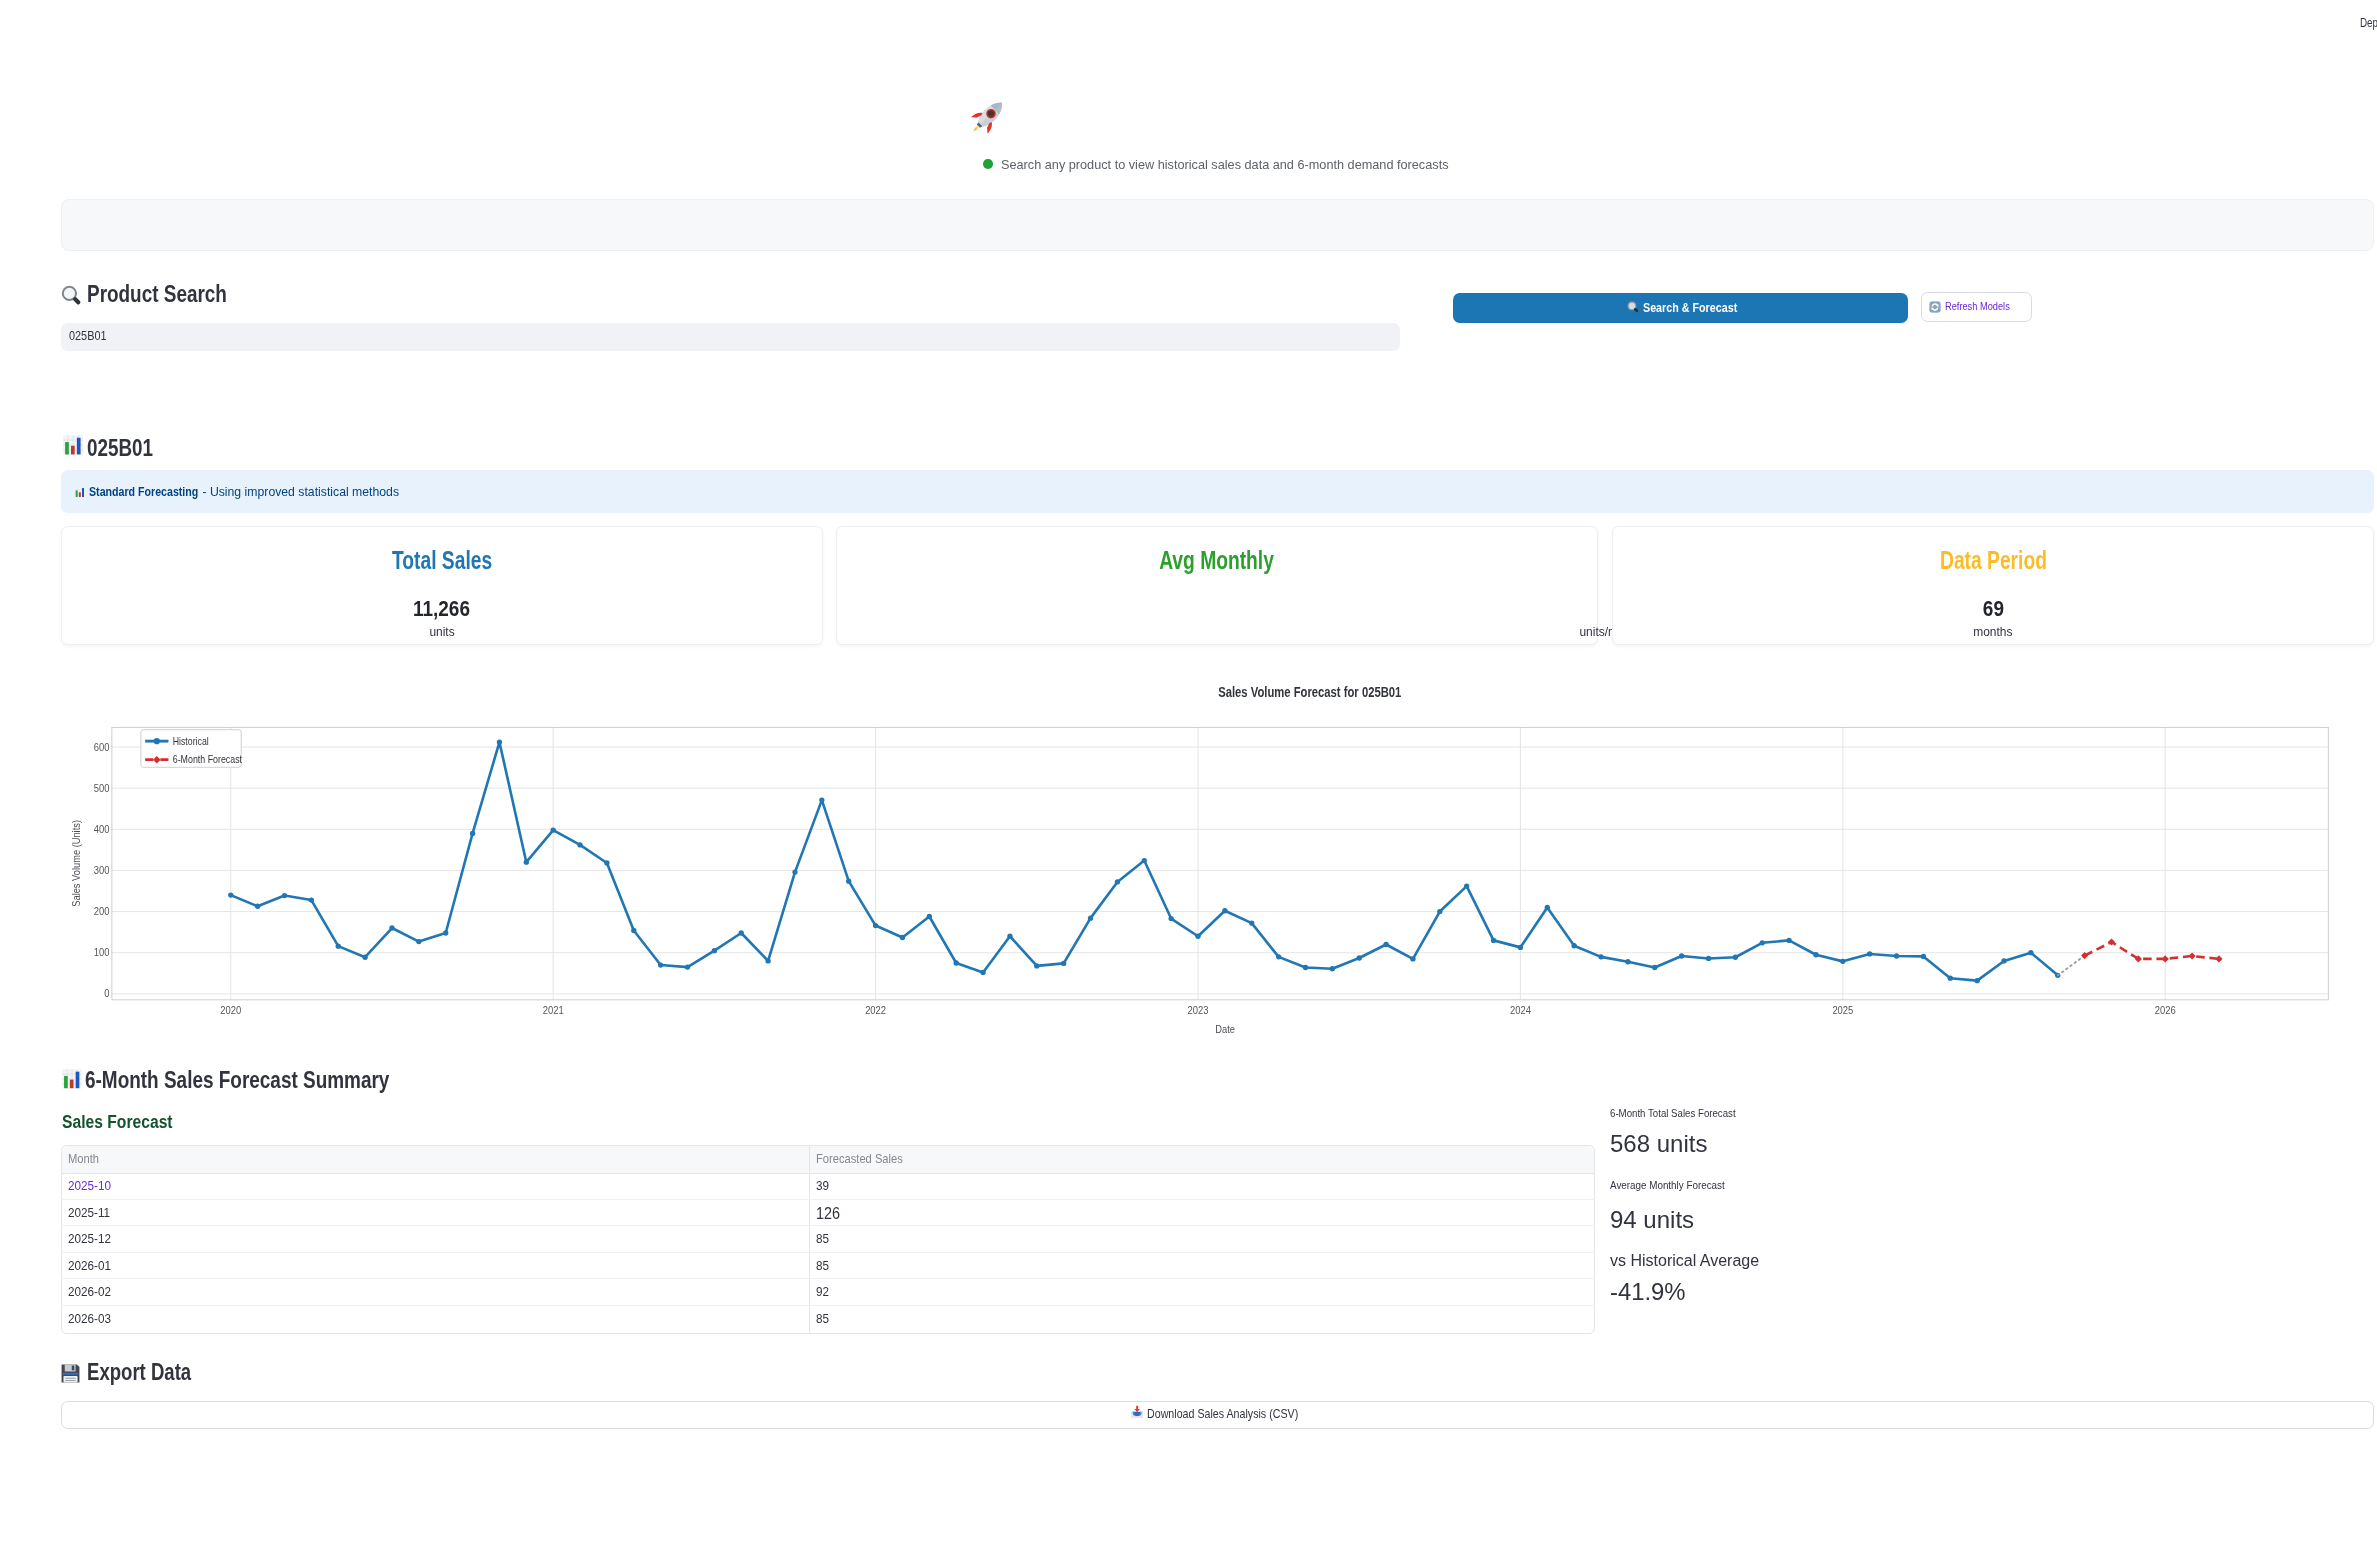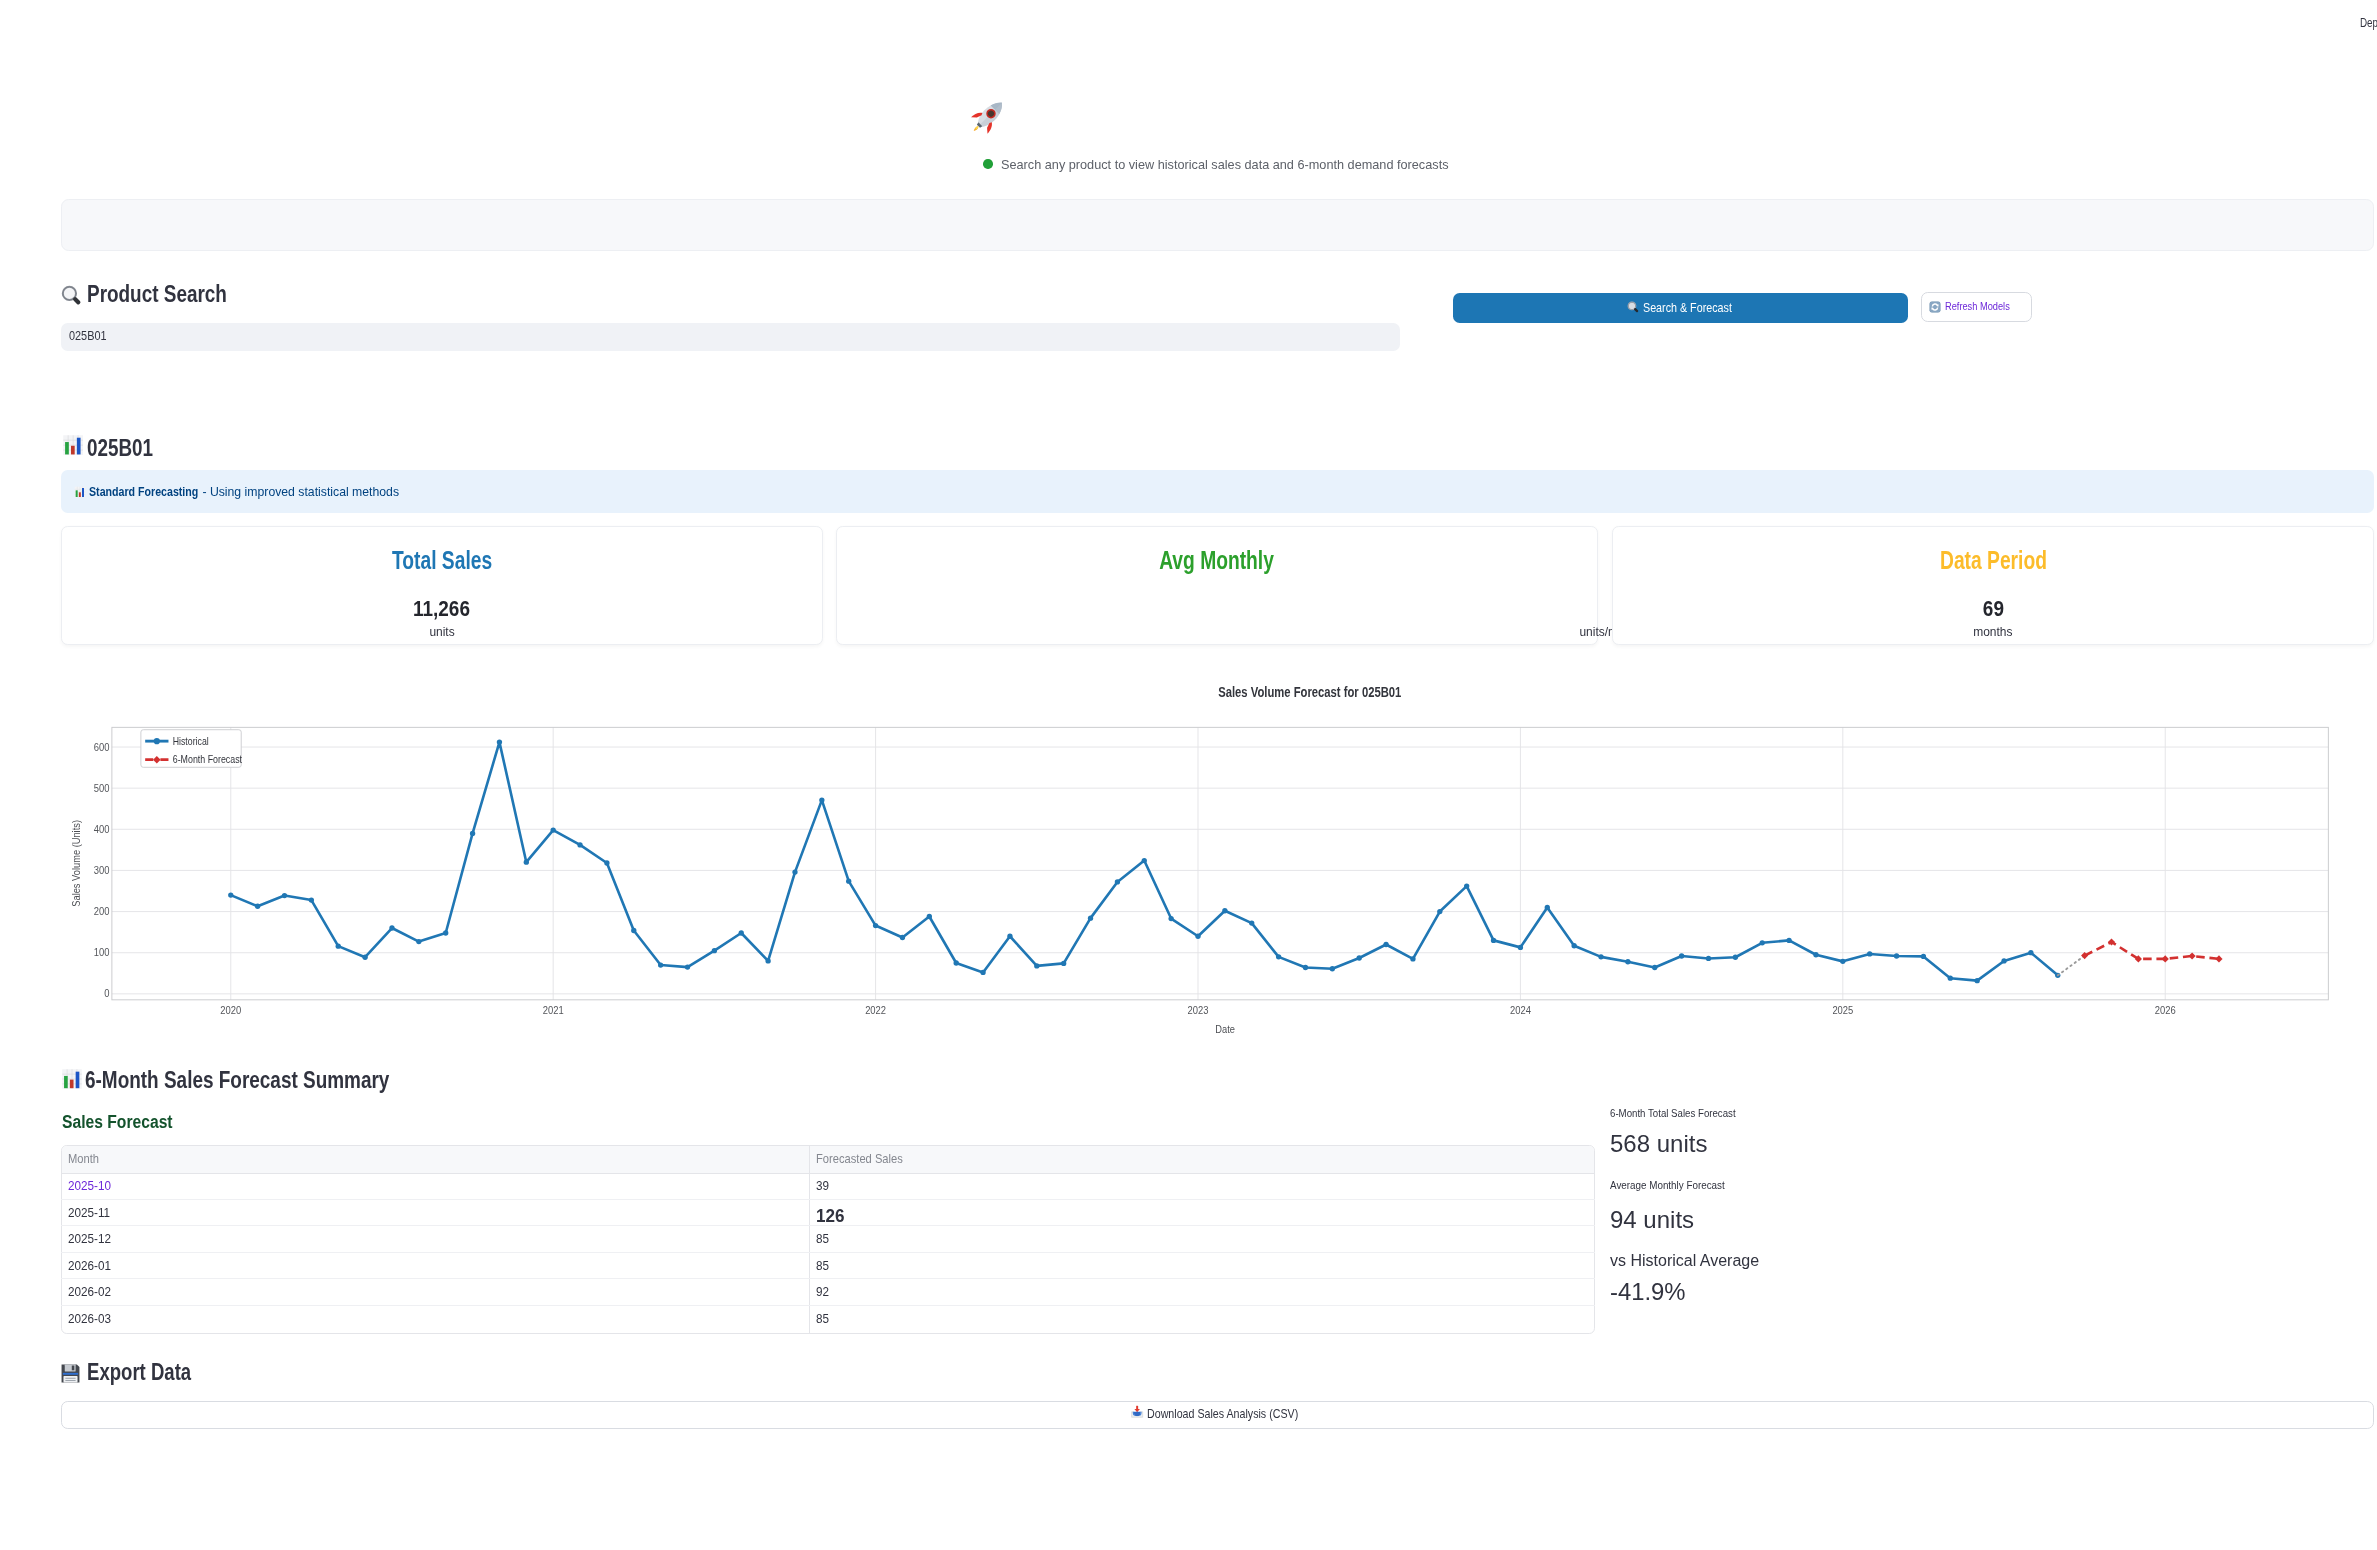--- a/index.html
+++ b/index.html
@@ -31,21 +31,21 @@
 </svg>
 <div style="position:absolute;left:87px;top:283px;font-size:23px;font-weight:700;color:#31333f;line-height:1;white-space:nowrap"><span style="display:inline-block;transform:scaleX(0.823);transform-origin:0 50%;">Product Search</span></div>
 <div style="position:absolute;left:61px;top:323px;width:1339px;height:27.6px;background:#f0f2f6;border-radius:6.7px"></div>
 <div style="position:absolute;left:69px;top:330px;font-size:12.4px;font-weight:400;color:#31333f;line-height:1;white-space:nowrap"><span style="display:inline-block;transform:scaleX(0.878);transform-origin:0 50%;">025B01</span></div>
 <div style="position:absolute;left:1453px;top:293px;width:455px;height:30px;background:#1d76b4;border-radius:6.7px"></div>
 <svg style="position:absolute;left:1626px;top:300px" width="14.3" height="14.3" viewBox="0 0 72 72">
 <circle cx="30" cy="30" r="19" fill="#d9dde3" stroke="#aeb4bc" stroke-width="6"></circle>
 <circle cx="30" cy="30" r="19" fill="none" stroke="#6f747c" stroke-width="2"></circle>
 <rect x="42" y="38" width="24" height="12" rx="5" transform="rotate(45 44 44)" fill="#26282c"></rect>
 </svg>
-<div style="position:absolute;left:1643px;top:302px;font-size:12.4px;font-weight:400;color:#ffffff;line-height:1;white-space:nowrap"><span style="display:inline-block;transform:scaleX(0.866);transform-origin:0 50%;">Search &amp; Forecast</span></div>
+<div style="position:absolute;left:1643px;top:302px;font-size:12.4px;font-weight:700;color:#ffffff;line-height:1;white-space:nowrap"><span style="display:inline-block;transform:scaleX(0.866);transform-origin:0 50%;">Search &amp; Forecast</span></div>
 <div style="position:absolute;left:1921px;top:292px;width:111px;height:30px;background:#ffffff;border:1px solid #d7dae0;border-radius:6.7px"></div>
 <svg style="position:absolute;left:1929px;top:301px" width="12" height="12" viewBox="0 0 72 72">
 <rect x="3" y="3" width="66" height="66" rx="14" fill="#7d9ab4"></rect>
 <rect x="5" y="5" width="62" height="62" rx="12" fill="#88a6c2"></rect>
 <path d="M20 33 A17 17 0 0 1 52 27" fill="none" stroke="#ffffff" stroke-width="9"></path>
 <path d="M58 20 L56 34 L42 28 Z" fill="#ffffff"></path>
 <path d="M52 39 A17 17 0 0 1 20 45" fill="none" stroke="#ffffff" stroke-width="9"></path>
 <path d="M14 52 L16 38 L30 44 Z" fill="#ffffff"></path>
 </svg>
 <div style="position:absolute;left:1945px;top:301px;font-size:11px;font-weight:400;color:#6d28d9;line-height:1;white-space:nowrap"><span style="display:inline-block;transform:scaleX(0.841);transform-origin:0 50%;">Refresh Models</span></div>
@@ -230,21 +230,21 @@
 <div style="position:absolute;left:61px;top:1145px;width:1534px;height:189px;background:#fff;border:1px solid #e4e5e9;border-radius:5.7px;overflow:hidden">
       <div style="position:absolute;left:0;top:0;width:100%;height:27.6px;background:#f7f8fa;border-bottom:1px solid #e4e5e9"></div>
       <div style="position:absolute;left:747px;top:0;width:1px;height:100%;background:#e4e5e9"></div>
     </div>
 <div style="position:absolute;left:68px;top:1153px;font-size:12.4px;font-weight:400;color:#84878f;line-height:1;white-space:nowrap"><span style="display:inline-block;transform:scaleX(0.9);transform-origin:0 50%;">Month</span></div>
 <div style="position:absolute;left:816px;top:1153px;font-size:12.4px;font-weight:400;color:#84878f;line-height:1;white-space:nowrap"><span style="display:inline-block;transform:scaleX(0.9);transform-origin:0 50%;">Forecasted Sales</span></div>
 <div style="position:absolute;left:68px;top:1179px;font-size:13px;font-weight:400;color:#6d28d9;line-height:1;white-space:nowrap"><span style="display:inline-block;transform:scaleX(0.9);transform-origin:0 50%;">2025-10</span></div>
 <div style="position:absolute;left:816px;top:1179px;font-size:13px;font-weight:400;color:#31333f;line-height:1;white-space:nowrap"><span style="display:inline-block;transform:scaleX(0.9);transform-origin:0 50%;">39</span></div>
 <div style="position:absolute;left:61px;top:1199px;width:1534px;height:1px;background:#eff0f3"></div>
 <div style="position:absolute;left:68px;top:1206px;font-size:13px;font-weight:400;color:#31333f;line-height:1;white-space:nowrap"><span style="display:inline-block;transform:scaleX(0.9);transform-origin:0 50%;">2025-11</span></div>
-<div style="position:absolute;left:816px;top:1206px;font-size:19px;font-weight:700;color:#31333f;line-height:1;white-space:nowrap"><span style="display:inline-block;transform:scaleX(0.9);transform-origin:0 50%;">126</span></div>
+<div style="position:absolute;left:816px;top:1206px;font-size:16px;font-weight:400;color:#31333f;line-height:1;white-space:nowrap"><span style="display:inline-block;transform:scaleX(0.9);transform-origin:0 50%;">126</span></div>
 <div style="position:absolute;left:61px;top:1225px;width:1534px;height:1px;background:#eff0f3"></div>
 <div style="position:absolute;left:68px;top:1232px;font-size:13px;font-weight:400;color:#31333f;line-height:1;white-space:nowrap"><span style="display:inline-block;transform:scaleX(0.9);transform-origin:0 50%;">2025-12</span></div>
 <div style="position:absolute;left:816px;top:1232px;font-size:13px;font-weight:400;color:#31333f;line-height:1;white-space:nowrap"><span style="display:inline-block;transform:scaleX(0.9);transform-origin:0 50%;">85</span></div>
 <div style="position:absolute;left:61px;top:1252px;width:1534px;height:1px;background:#eff0f3"></div>
 <div style="position:absolute;left:68px;top:1259px;font-size:13px;font-weight:400;color:#31333f;line-height:1;white-space:nowrap"><span style="display:inline-block;transform:scaleX(0.9);transform-origin:0 50%;">2026-01</span></div>
 <div style="position:absolute;left:816px;top:1259px;font-size:13px;font-weight:400;color:#31333f;line-height:1;white-space:nowrap"><span style="display:inline-block;transform:scaleX(0.9);transform-origin:0 50%;">85</span></div>
 <div style="position:absolute;left:61px;top:1278px;width:1534px;height:1px;background:#eff0f3"></div>
 <div style="position:absolute;left:68px;top:1285px;font-size:13px;font-weight:400;color:#31333f;line-height:1;white-space:nowrap"><span style="display:inline-block;transform:scaleX(0.9);transform-origin:0 50%;">2026-02</span></div>
 <div style="position:absolute;left:816px;top:1285px;font-size:13px;font-weight:400;color:#31333f;line-height:1;white-space:nowrap"><span style="display:inline-block;transform:scaleX(0.9);transform-origin:0 50%;">92</span></div>
 <div style="position:absolute;left:61px;top:1305px;width:1534px;height:1px;background:#eff0f3"></div>

